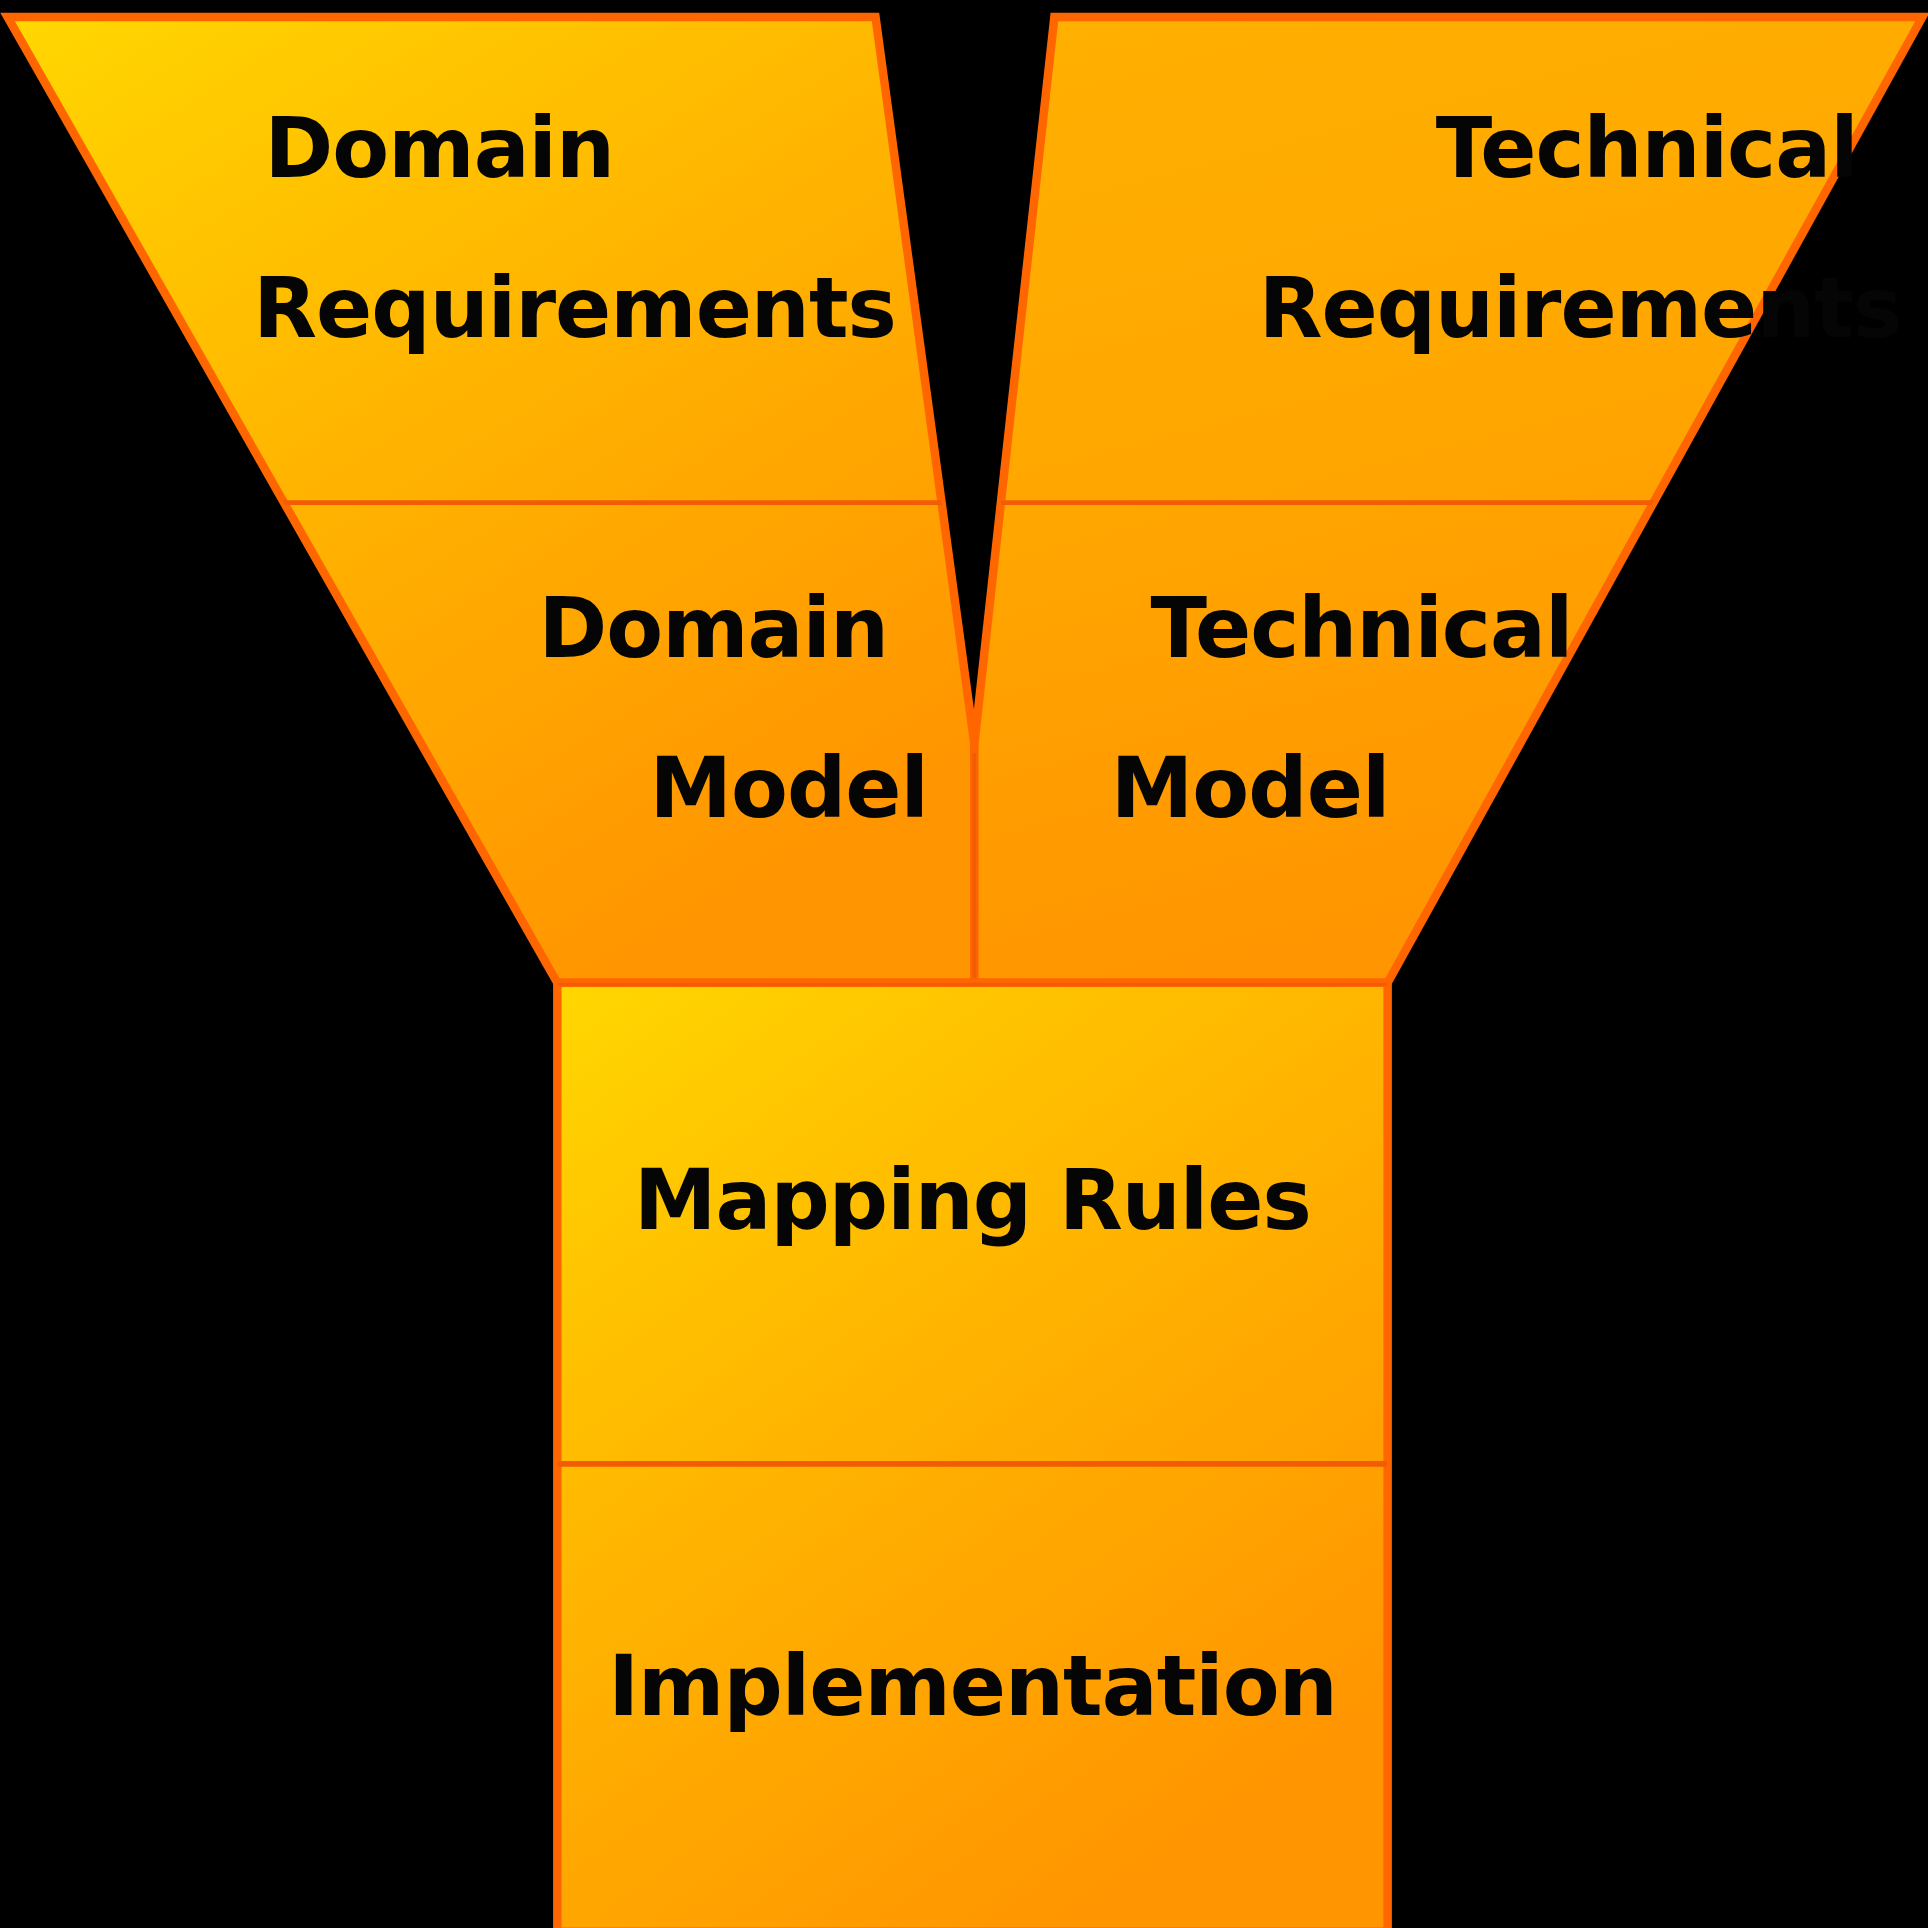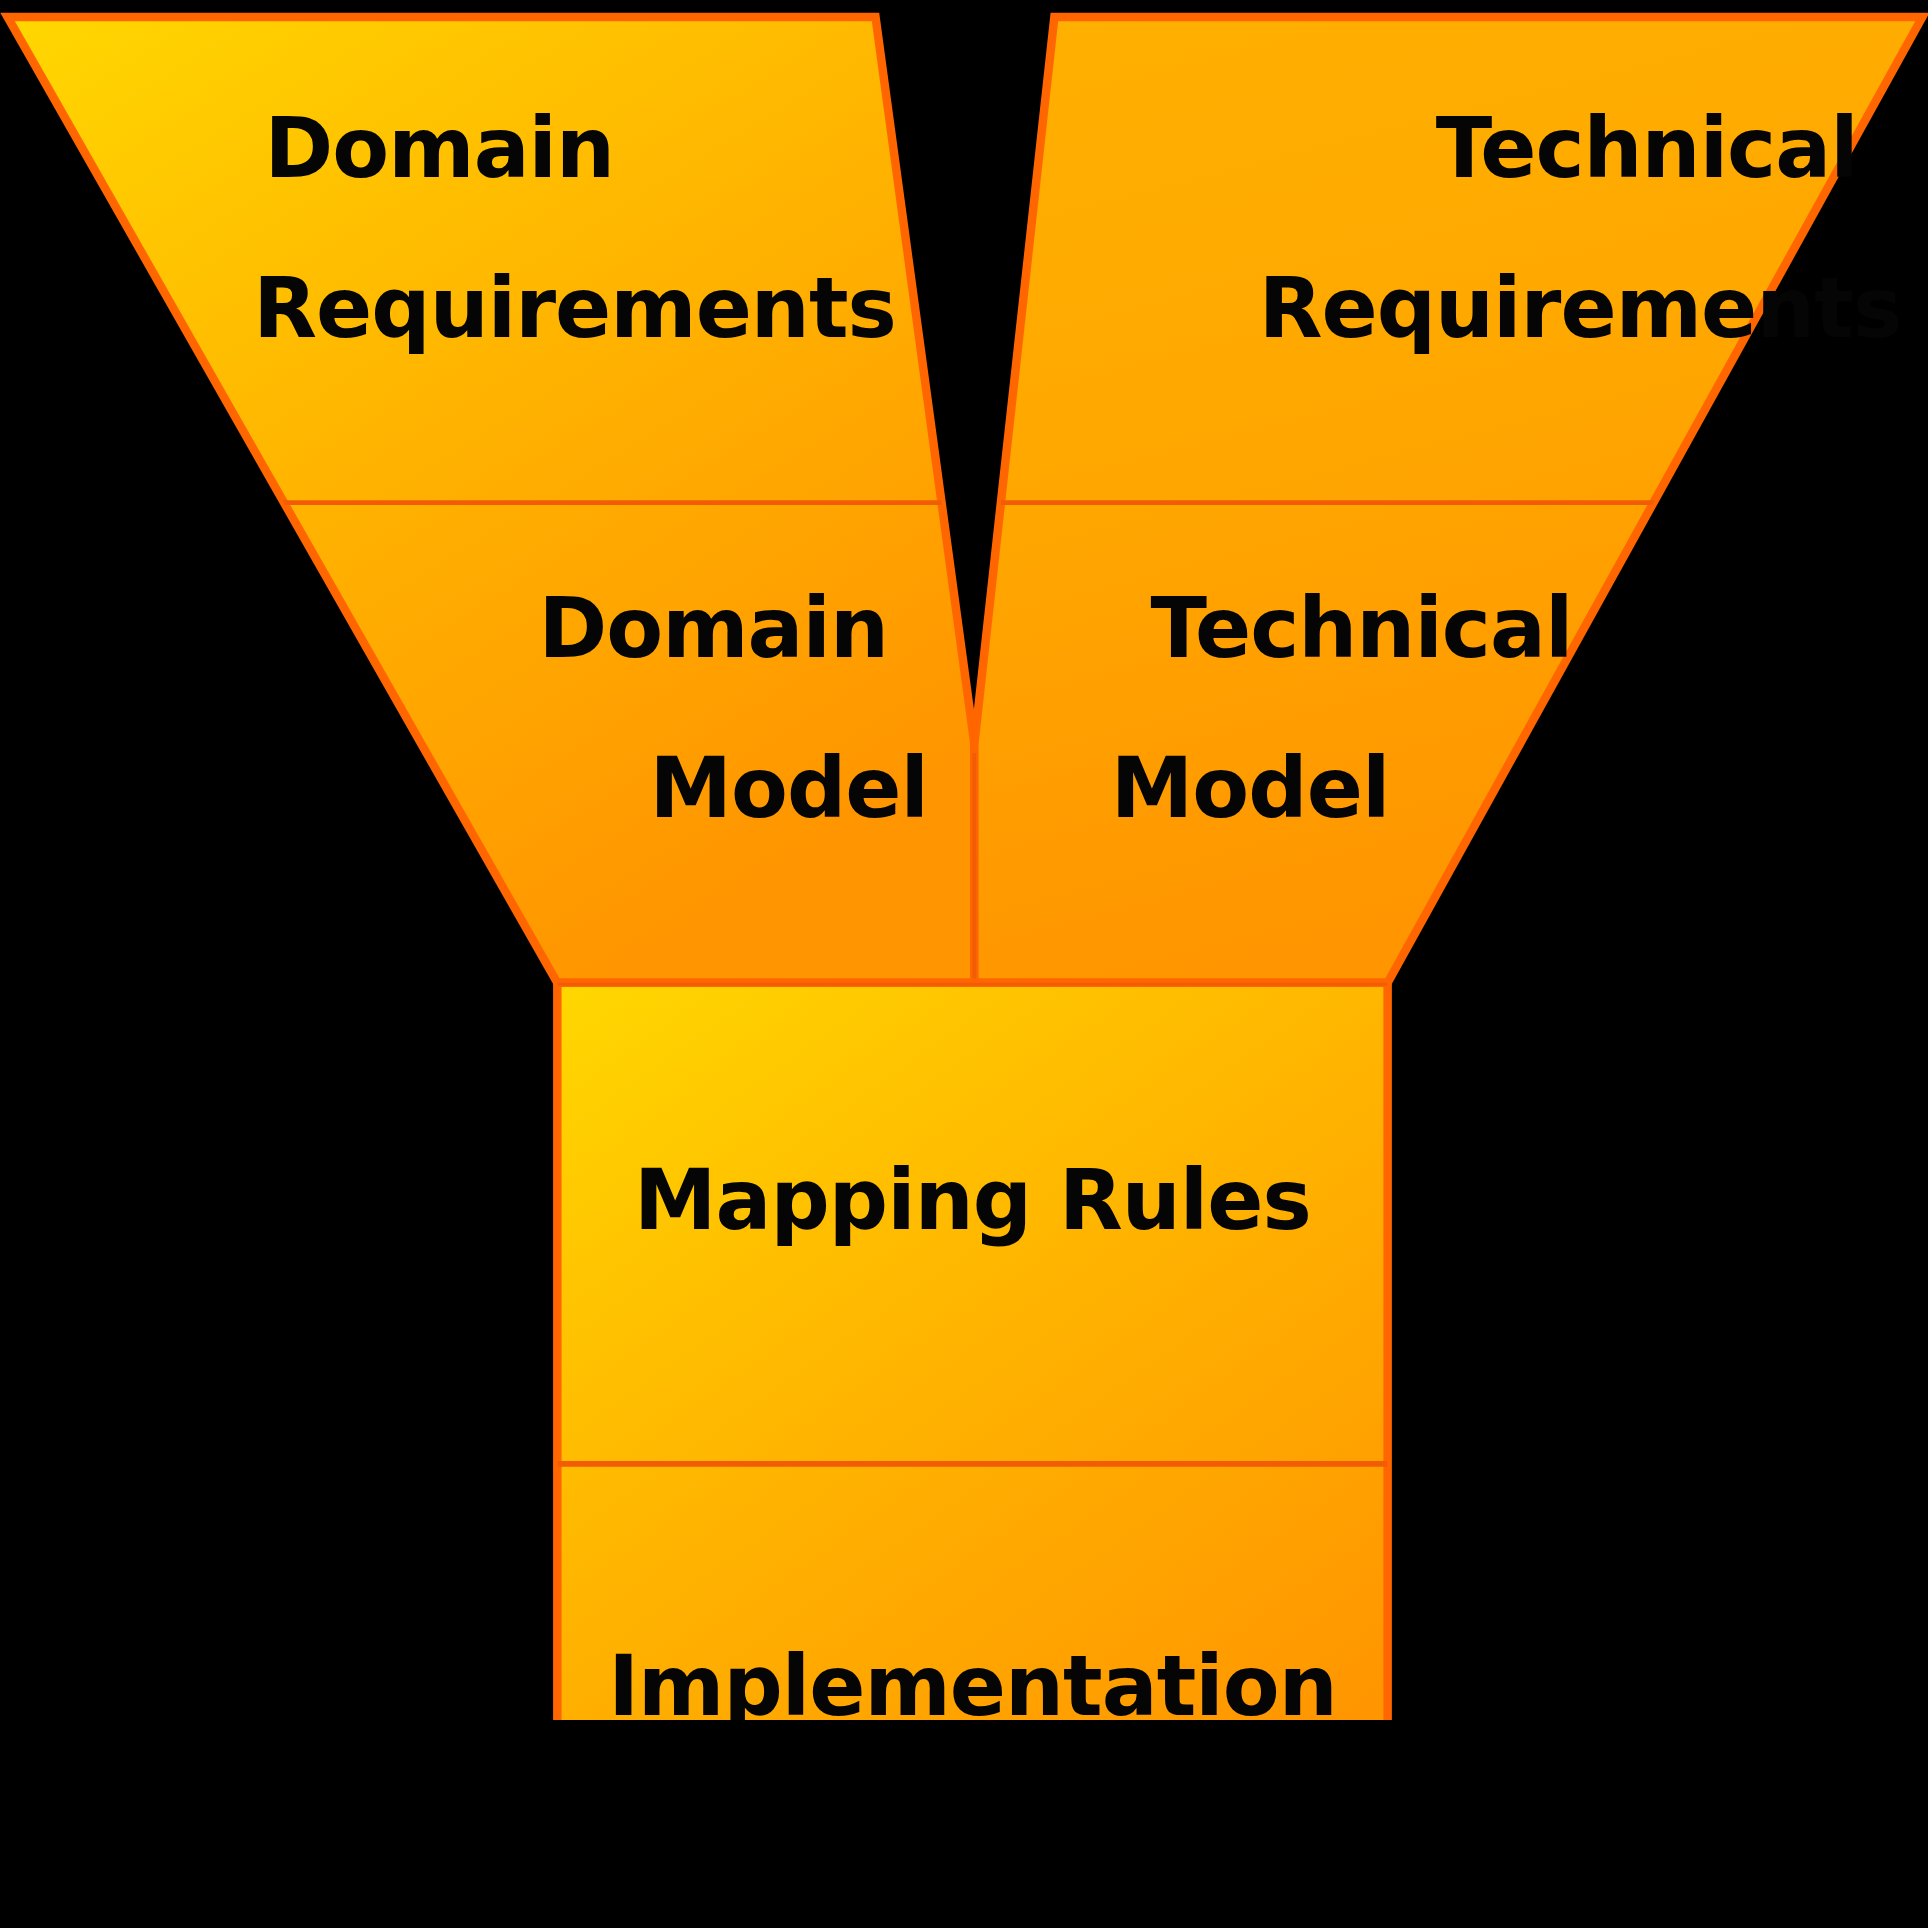--- a/index.html
+++ b/index.html
@@ -3,21 +3,21 @@
 <meta charset="utf-8">
 <style>
   html, body {
     margin: 0;
     padding: 0;
     background: #000000;
   }
   #stage {
     position: relative;
     width: 1928px;
-    height: 1720px;
+    height: 1928px;
     background: #000000;
     overflow: hidden;
     font-family: "DejaVu Sans", sans-serif;
   }
   #y-diagram {
     position: absolute;
     left: 0;
     top: 0;
     width: 1928px;
     height: 1928px;

